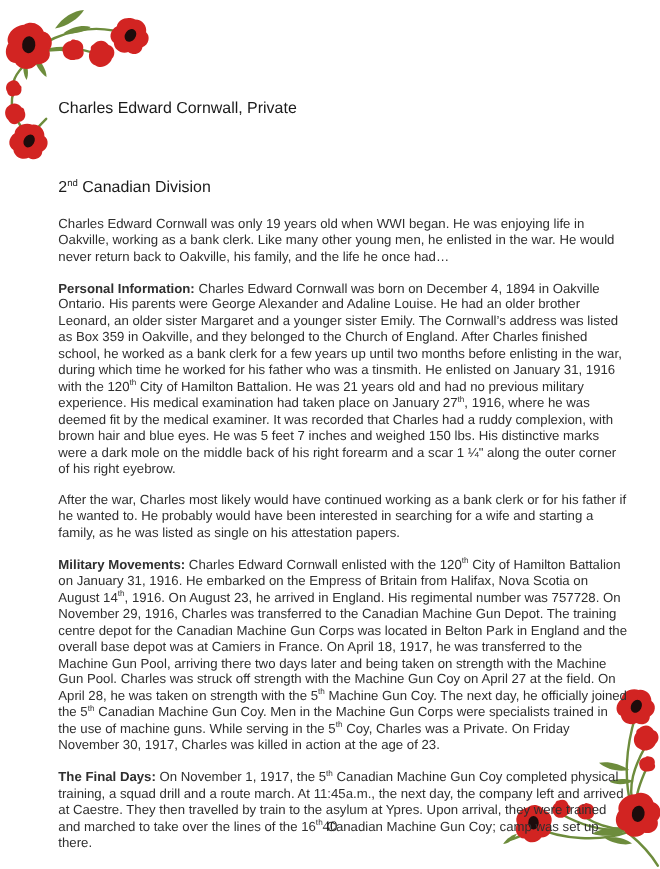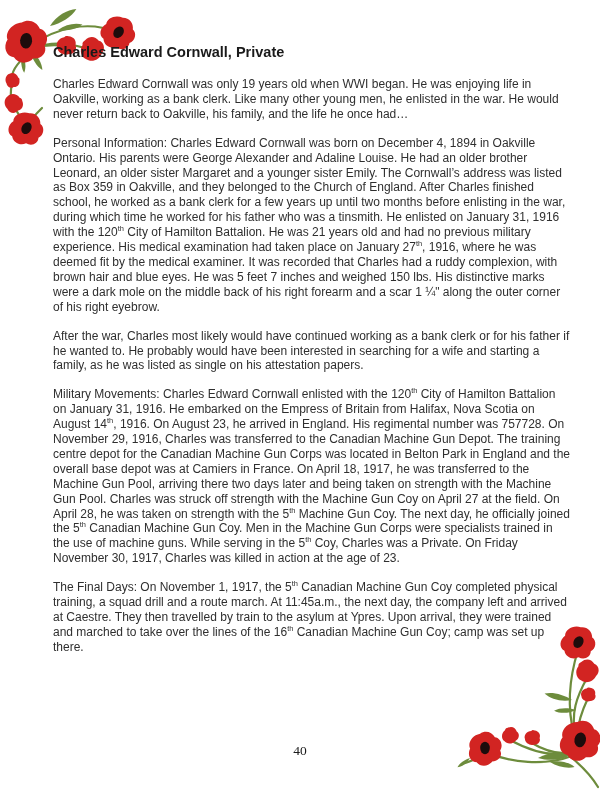--- a/index.html
+++ b/index.html
@@ -11,30 +11,31 @@
   .page { position:absolute; inset:0; background:#fff; }
   .deco { position:absolute; pointer-events:none; }
   .deco-tl { left:0; top:0; }
   .deco-br { left:450px; top:596px; }
   .content {
     position:absolute; left:53px; top:42px; width:519px;
     color:var(--text, #2f2f2f);
   }
   .doc-header { margin:0 0 15px 0; }
   .doc-header .hline {
-    font-weight:bold; font-size:14.5px; line-height:20px;
+    font-weight:normal; font-size:14.5px; line-height:20px;
     color:var(--heading, #1a1a1a);
+    margin-top:47px;
   }
   .doc-header .hline sup { font-size:0.6em; }
   p.body-para {
     margin:12px 0 14px 0; font-size:12px; line-height:14.9px;
     text-align:left;
   }
   p.body-para sup { font-size:0.62em; line-height:0; }
-  .b { font-weight:normal; }
+  .b { font-weight:bold; }
   .page-number {
     position:absolute; left:0; right:0; top:743px; text-align:center;
     font-family:"Liberation Serif", serif; font-size:13.5px;
     color:var(--heading, #222);
   }
 </style>
 </head>
 <body>
 
 <div class="page">
@@ -95,20 +96,21 @@
     <use href="#poppy-bud" transform="translate(138,99) rotate(15) scale(0.75)"></use>
     <use href="#poppy-full" transform="translate(130,145) rotate(-8) scale(1.2)"></use>
     <use href="#poppy-full" transform="translate(35,153) rotate(-18)"></use>
     <use href="#poppy-bud" transform="translate(60,140) rotate(-15) scale(0.85)"></use>
     <use href="#poppy-bud" transform="translate(82,142) rotate(20) scale(0.8)"></use>
   </svg>
 
   <div class="content">
     <header class="doc-header">
       <div class="hline"><span>Charles Edward Cornwall, Private</span></div>
+      <div class="hline"><span>2</span><sup>nd</sup><span> Canadian Division</span></div>
     </header>
 
     <p class="body-para"><span>Charles Edward Cornwall was only 19 years old when WWI began. He was enjoying life in Oakville, working as a bank clerk.  Like many other young men, he enlisted in the war. He would never return back to Oakville, his family, and the life he once had…</span></p>
     <p class="body-para"><span class="b">Personal Information:</span><span> Charles Edward Cornwall was born on December 4, 1894 in Oakville Ontario. His parents were George Alexander and Adaline Louise. He had an older brother Leonard, an older sister Margaret and a younger sister Emily. The Cornwall’s address was listed as Box 359 in Oakville, and they belonged to the Church of England. After Charles finished school, he worked as a bank clerk for a few years up until two months before enlisting in the war, during which time he worked for his father who was a tinsmith. He enlisted on January 31, 1916 with the 120</span><sup>th</sup><span> City of Hamilton Battalion. He was 21 years old and had no previous military experience. His medical examination had taken place on January 27</span><sup>th</sup><span>, 1916, where he was deemed fit by the medical examiner. It was recorded that Charles had a ruddy complexion, with brown hair and blue eyes. He was 5 feet 7 inches and weighed 150 lbs. His distinctive marks were a dark mole on the middle back of his right forearm and a scar 1 ¼" along the outer corner of his right eyebrow.</span></p>
     <p class="body-para"><span>After the war, Charles most likely would have continued working as a bank clerk or for his father if he wanted to. He probably would have been interested in searching for a wife and starting a family, as he was listed as single on his attestation papers.</span></p>
     <p class="body-para"><span class="b">Military Movements:</span><span> Charles Edward Cornwall enlisted with the 120</span><sup>th</sup><span> City of Hamilton Battalion on January 31, 1916. He embarked on the Empress of Britain from Halifax, Nova Scotia on August 14</span><sup>th</sup><span>, 1916. On August 23, he arrived in England. His regimental number was 757728. On November 29, 1916, Charles was transferred to the Canadian Machine Gun Depot. The training centre depot for the Canadian Machine Gun Corps was located in Belton Park in England and the overall base depot was at Camiers in France. On April 18, 1917, he was transferred to the Machine Gun Pool, arriving there two days later and being taken on strength with the Machine Gun Pool. Charles was struck off strength with the Machine Gun Coy on April 27 at the field. On April 28, he was taken on strength with the 5</span><sup>th</sup><span> Machine Gun Coy. The next day, he officially joined the 5</span><sup>th</sup><span> Canadian Machine Gun Coy.   Men in the Machine Gun Corps were specialists trained in the use of machine guns. While serving in the 5</span><sup>th</sup><span> Coy, Charles was a Private. On Friday November 30, 1917, Charles was killed in action at the age of 23.</span></p>
     <p class="body-para"><span class="b">The Final Days:</span><span> On November 1, 1917, the 5</span><sup>th</sup><span> Canadian Machine Gun Coy completed physical training, a squad drill and a route march. At 11:45a.m., the next day, the company left and arrived at Caestre. They then travelled by train to the asylum at Ypres. Upon arrival, they were trained and marched to take over the lines of the 16</span><sup>th</sup><span> Canadian Machine Gun Coy; camp was set up there.</span></p>
   </div>
 
   <div class="page-number">40</div>

